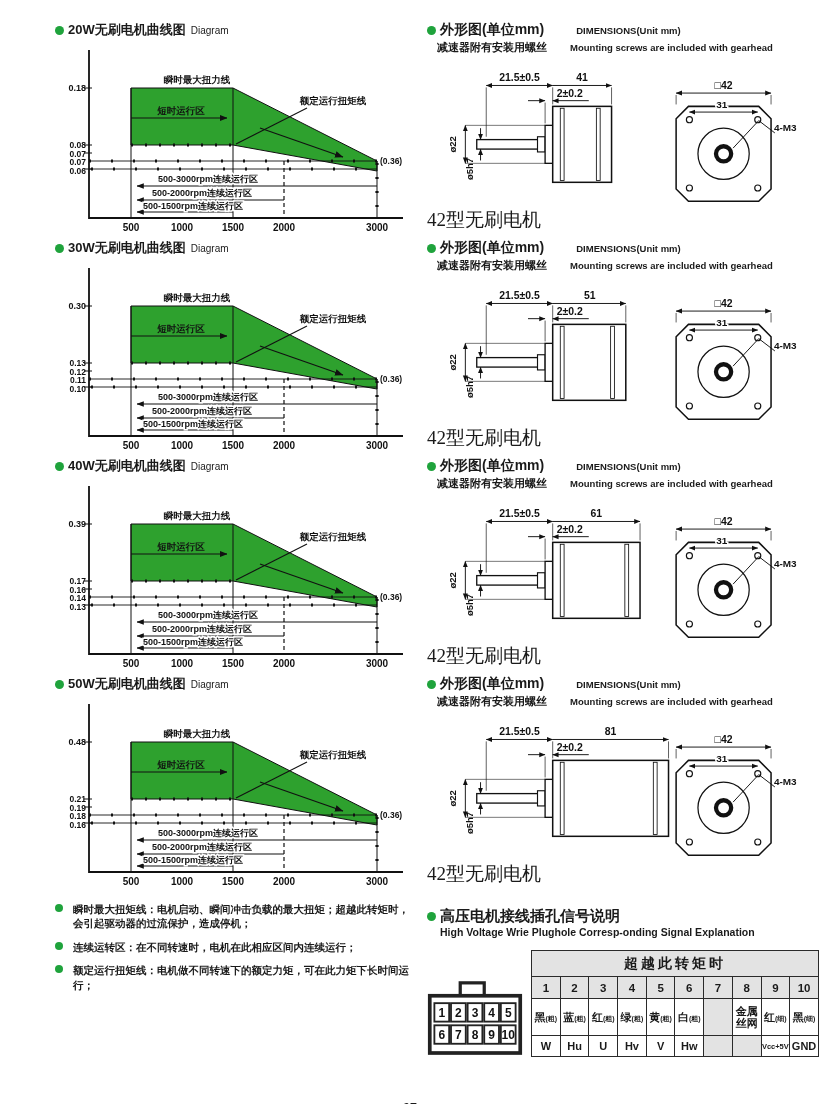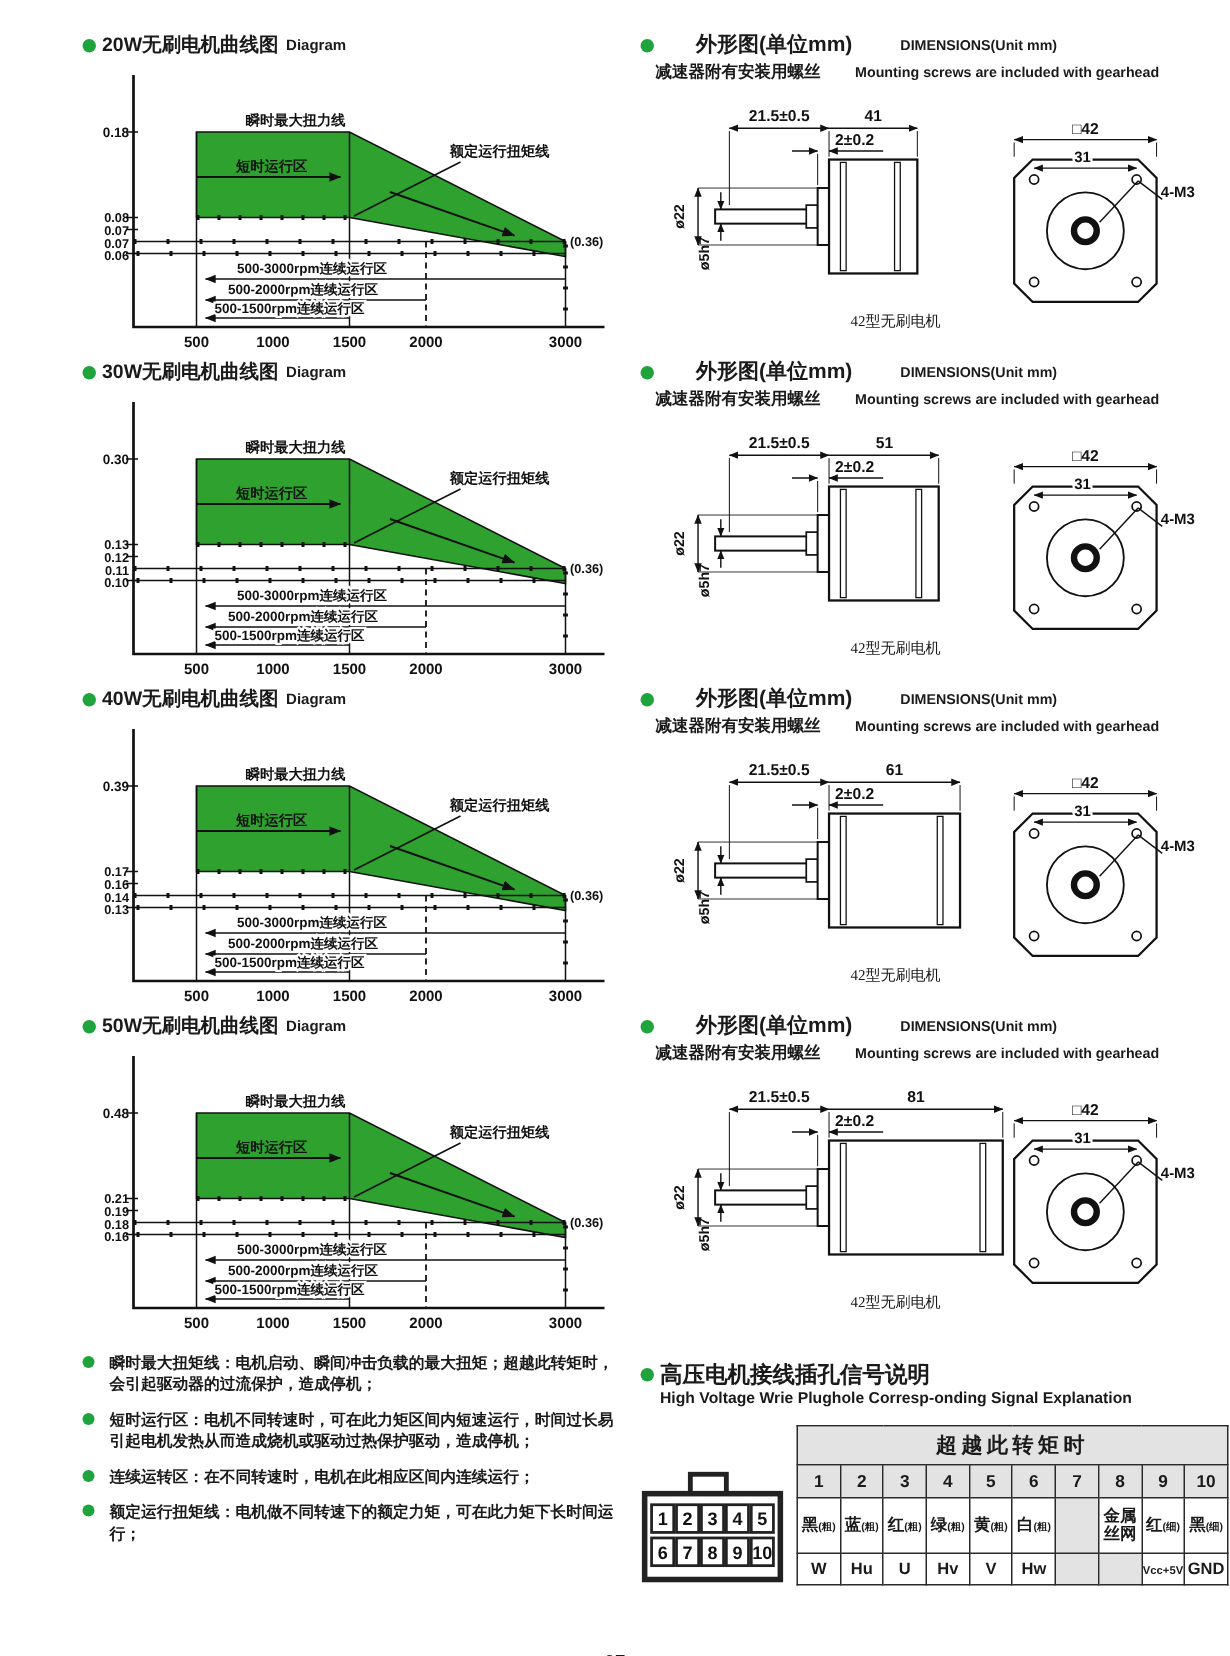--- a/index.html
+++ b/index.html
@@ -6,30 +6,30 @@
   .page{width:820px;height:1104px;background:#fff;color:#1a1a1a;
         font-family:"Liberation Sans","DejaVu Sans",sans-serif;position:relative;
         display:flex;flex-direction:column;overflow:hidden;gap:44px;}
   .main{display:flex;padding:22px 0 0 55px;}
   .col-left{width:366px;}
   .col-right{width:392px;margin-left:6px;}
   .chart-block{height:218px;}
   .blk-title{display:flex;align-items:center;height:16px;margin-bottom:2px;}
   .dot{width:9px;height:9px;border-radius:50%;background:#1fa33c;display:inline-block;margin-right:4px;flex:none;}
   .t-cn{font-weight:bold;font-size:13px;}
-  .t-en{font-weight:bold;font-size:10px;margin-left:5px;}
+  .t-en{font-weight:normal;font-size:10px;margin-left:5px;}
   .chart-svg{width:356px;height:198px;display:block;}
   .dim-block{height:218px;}
-  .dim-title-cn{font-weight:bold;font-size:14px;margin-left:24px;}
+  .dim-title-cn{font-weight:bold;font-size:14px;}
   .dim-title-en{font-weight:bold;font-size:9.5px;margin-left:4px;padding-left:28px;}
   .dim-sub{font-size:11px;font-weight:bold;margin:1px 0 2px 10px;}
   .dim-sub .en{font-size:9.5px;padding-left:20px;}
   .dim-svg{width:382px;height:150px;display:block;margin-left:4px;}
-  .dim-caption{width:340px;text-align:center;font-family:"Liberation Serif","DejaVu Serif",serif;
-               font-size:10px;margin-top:0px;}
+  .dim-caption{width:340px;font-family:"Liberation Serif","DejaVu Serif",serif;
+               font-size:19px;margin-top:0px;}
   .notes{margin-top:8px;width:358px;}
   .note{display:flex;gap:6px;font-size:10.5px;font-weight:bold;line-height:1.38;margin-bottom:9px;}
   .note .dot{margin-top:2px;width:8px;height:8px;}
   .signal{margin-top:14px;}
   .sig-title-cn{font-weight:bold;font-size:15px;}
   .sig-title-en{font-weight:bold;font-size:10.5px;margin-left:13px;}
   .signal-row{display:flex;align-items:flex-end;gap:8px;margin-top:12px;}
   .conn-svg{width:96px;height:80px;flex:none;}
   #signal-table{border-collapse:collapse;table-layout:fixed;width:318px;}
   #signal-table td{border:1.6px solid #2a2a2a;text-align:center;font-weight:bold;padding:0;overflow:hidden;}
@@ -250,24 +250,20 @@
       <text x="127" y="191" font-size="10" font-weight="bold" text-anchor="middle">1000</text>
       <text x="178" y="191" font-size="10" font-weight="bold" text-anchor="middle">1500</text>
       <text x="229" y="191" font-size="10" font-weight="bold" text-anchor="middle">2000</text>
       <text x="322" y="191" font-size="10" font-weight="bold" text-anchor="middle">3000</text>
     </svg>
   </div>
 <div class="notes">
           <div class="note">
             <span class="dot"></span>
             <span>瞬时最大扭矩线：电机启动、瞬间冲击负载的最大扭矩；超越此转矩时，会引起驱动器的过流保护，造成停机；</span>
-          </div>
-          <div class="note">
-            <span class="dot"></span>
-            <span>短时运行区：电机不同转速时，可在此力矩区间内短速运行，时间过长易引起电机发热从而造成烧机或驱动过热保护驱动，造成停机；</span>
           </div>
           <div class="note">
             <span class="dot"></span>
             <span>连续运转区：在不同转速时，电机在此相应区间内连续运行；</span>
           </div>
           <div class="note">
             <span class="dot"></span>
             <span>额定运行扭矩线：电机做不同转速下的额定力矩，可在此力矩下长时间运行；</span>
           </div>
         </div>

